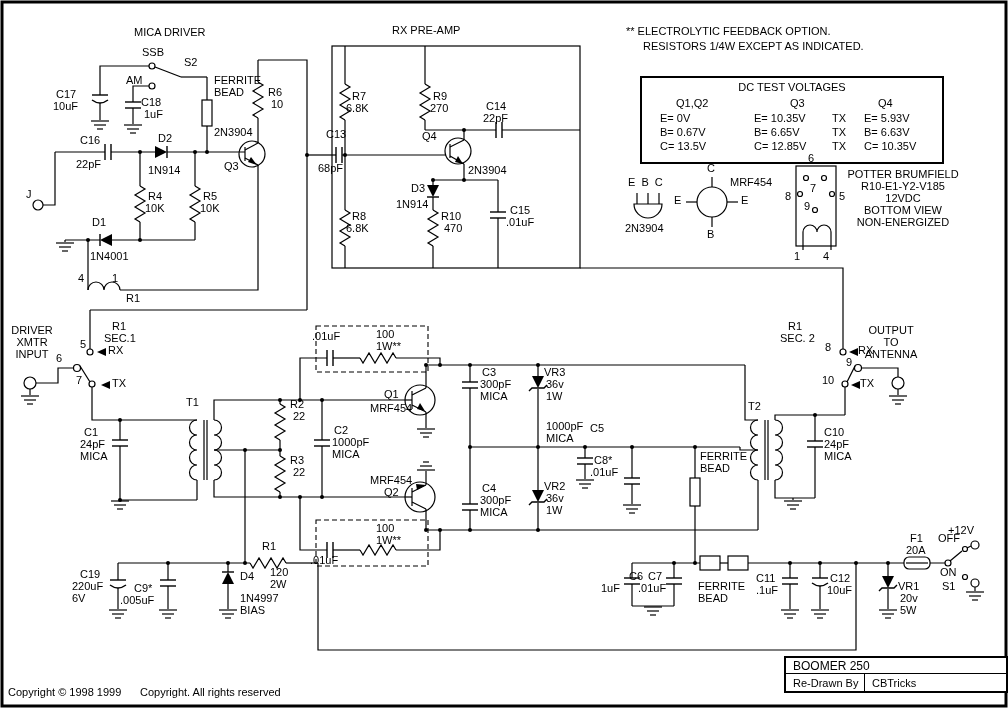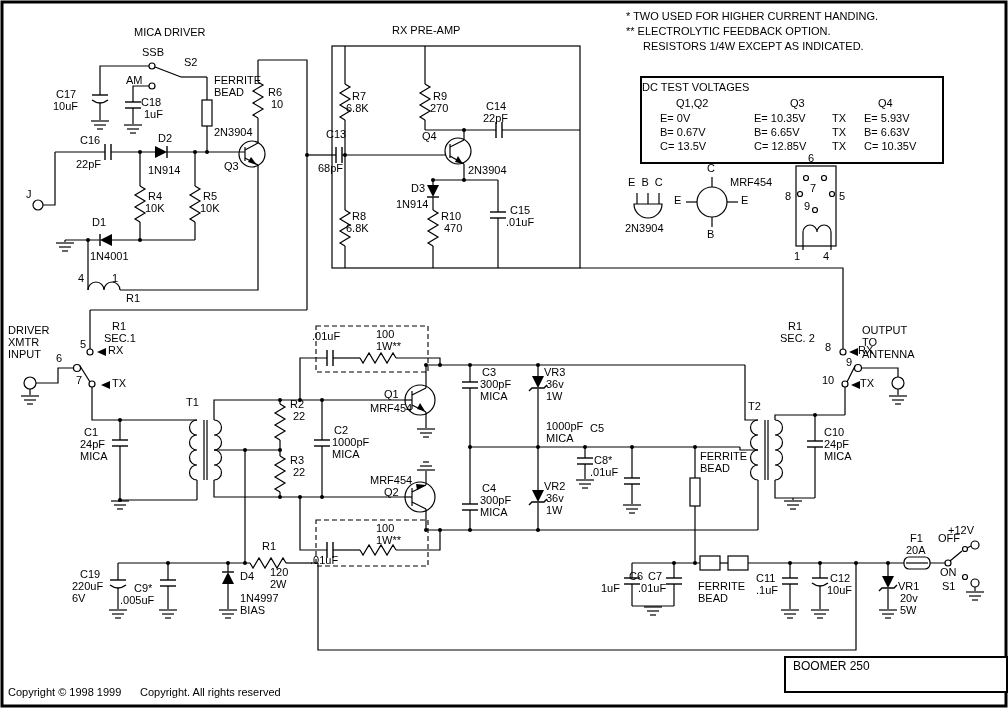--- a/index.html
+++ b/index.html
@@ -1,20 +1,20 @@
 <!DOCTYPE html>
 <html><head>
 <meta charset="utf-8">
 <style>
   html,body{margin:0;padding:0;background:#fff}
   #page{position:relative;width:1008px;height:708px;background:#fff;overflow:hidden;
         font-family:"Liberation Sans",sans-serif;color:#000}
   #schem{position:absolute;left:0;top:0}
   .lbl{position:absolute;font:11px/12px "Liberation Sans",sans-serif;white-space:pre-line;color:#000}
-  .c{}
+  .c{text-align:center}
   .w{stroke:#000;stroke-width:1.2;fill:none}
   .dsh{stroke:#000;stroke-width:1.1;fill:none;stroke-dasharray:5 3}
   .cc{fill:#fff;stroke:#000;stroke-width:1.2}
   .dt{fill:#000;stroke:none}
   .f{fill:#000;stroke:none}
   .bead{fill:#fff;stroke:#000;stroke-width:1.2}
   .dcbox{position:absolute;left:640px;top:76px;width:300px;height:84px;border:2px solid #000;background:#fff}
   .dcbox .lbl{position:absolute}
   .tblock{position:absolute;left:784px;top:656px;width:220px;height:33px;border:2px solid #000;background:#fff}
   .tblock .row2{position:absolute;left:0;top:15px;width:100%;height:18px;border-top:1.5px solid #000}
@@ -439,21 +439,20 @@
         <circle class="dt" cx="790" cy="563" r="2"></circle>
         <circle class="dt" cx="820" cy="563" r="2"></circle>
         <circle class="dt" cx="856" cy="563" r="2"></circle>
         <circle class="dt" cx="888" cy="563" r="2"></circle>
 </g>
 </svg>
 
 <div class="lbl" style="left:134px;top:26px">MICA DRIVER</div>
 <div class="lbl" style="left:392px;top:24px">RX PRE-AMP</div>
 
-<div class="lbl" style="left:626px;top:10px">* TWO USED FOR HIGHER CURRENT HANDING.</div>
 <div class="lbl" style="left:626px;top:25px">** ELECTROLYTIC FEEDBACK OPTION.</div>
 <div class="lbl" style="left:643px;top:40px">RESISTORS 1/4W EXCEPT AS INDICATED.</div>
 
 <div class="dcbox">
   <div class="lbl c" style="left:0;top:3px;width:100%">DC TEST VOLTAGES</div>
   <div class="lbl" style="left:34px;top:19px">Q1,Q2</div>
   <div class="lbl" style="left:148px;top:19px">Q3</div>
   <div class="lbl" style="left:236px;top:19px">Q4</div>
   <div class="lbl" style="left:18px;top:34px">E= 0V</div>
   <div class="lbl" style="left:18px;top:48px">B= 0.67V</div>
@@ -469,20 +468,25 @@
   <div class="lbl" style="left:222px;top:62px">C= 10.35V</div>
 </div>
 
 <div class="lbl" style="left:628px;top:176px;word-spacing:3px">E B C</div>
 <div class="lbl" style="left:625px;top:222px">2N3904</div>
 <div class="lbl" style="left:730px;top:176px">MRF454</div>
 <div class="lbl" style="left:707px;top:162px">C</div>
 <div class="lbl" style="left:674px;top:194px">E</div>
 <div class="lbl" style="left:741px;top:194px">E</div>
 <div class="lbl" style="left:707px;top:228px">B</div>
+<div class="lbl c" style="left:838px;top:168px;width:130px">POTTER BRUMFIELD
+R10-E1-Y2-V185
+12VDC
+BOTTOM VIEW
+NON-ENERGIZED</div>
 <div class="lbl" style="left:808px;top:152px">6</div>
 <div class="lbl" style="left:810px;top:182px">7</div>
 <div class="lbl" style="left:785px;top:190px">8</div>
 <div class="lbl" style="left:839px;top:190px">5</div>
 <div class="lbl" style="left:804px;top:200px">9</div>
 <div class="lbl" style="left:794px;top:250px">1</div>
 <div class="lbl" style="left:823px;top:250px">4</div>
 
 <div class="lbl" style="left:142px;top:46px">SSB</div>
 <div class="lbl" style="left:126px;top:74px">AM</div>
@@ -622,18 +626,23 @@
 5W</div>
 <div class="lbl" style="left:910px;top:532px">F1</div>
 <div class="lbl" style="left:906px;top:544px">20A</div>
 <div class="lbl" style="left:948px;top:524px">+12V</div>
 <div class="lbl" style="left:938px;top:532px">OFF</div>
 <div class="lbl" style="left:940px;top:566px">ON</div>
 <div class="lbl" style="left:942px;top:580px">S1</div>
 
 <div class="tblock">
   <div class="lbl big" style="left:7px;top:1px">BOOMER  250</div>
+  <div class="row2">
+    <div class="lbl" style="left:7px;top:3px">Re-Drawn By</div>
+    <div class="div"></div>
+    <div class="lbl" style="left:86px;top:3px">CBTricks</div>
+  </div>
 </div>
 
 <div class="lbl" style="left:8px;top:686px">Copyright © 1998  1999</div>
 <div class="lbl" style="left:140px;top:686px">Copyright. All rights reserved</div>
 
 </div>
 
 </body></html>

